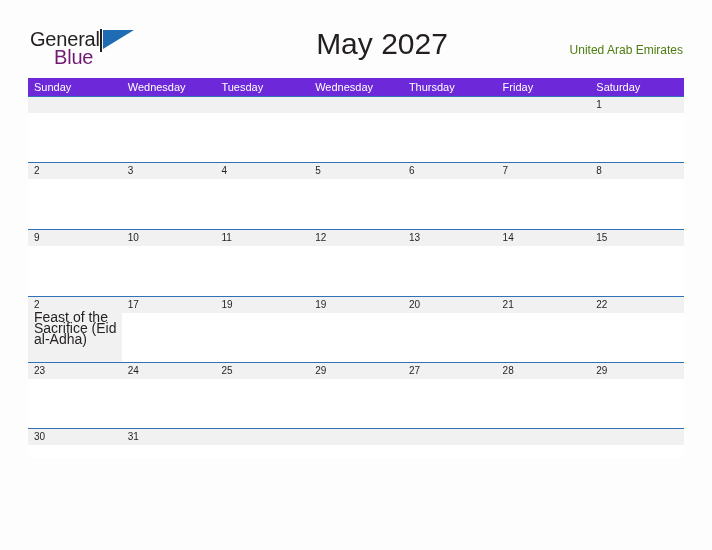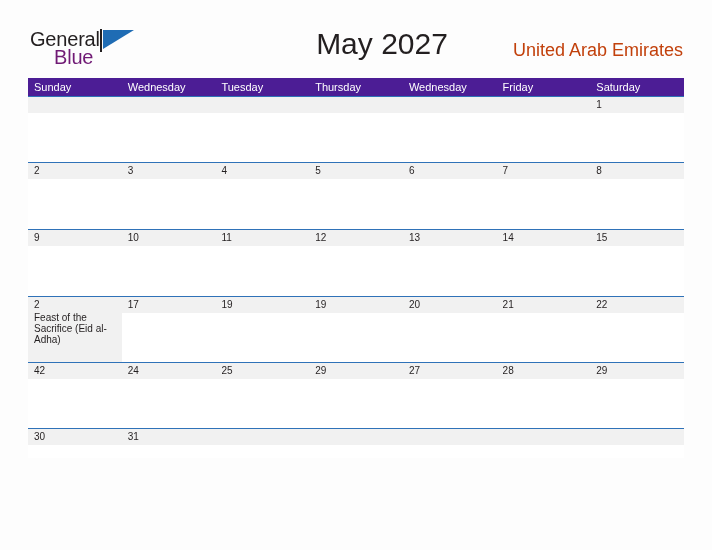--- a/index.html
+++ b/index.html
@@ -87,40 +87,40 @@
     color: #231f20;
     line-height: 36px;
     font-family: "Liberation Sans", sans-serif;
     margin-left: 26px;
   }
 
   .country {
     position: absolute;
     right: 29px;
     top: 41px;
-    font-size: 18px;
-    color: #c2410c;
+    font-size: 12px;
+    color: #4d7c0f;
     line-height: 18px;
     text-align: right;
     font-family: "Liberation Sans", sans-serif;
   }
 
   
   .calendar {
     position: absolute;
     left: 28px;
     top: 78px;
     width: 656px;
   }
 
   .dow-row {
     display: flex;
     width: 656px;
     height: 18px;
-    background: #4c1d95;
+    background: #6d28d9;
   }
   .dow {
     flex: 1 1 0;
     color: #ffffff;
     font-size: 11px;
     line-height: 18px;
     padding-left: 6px;
     box-sizing: border-box;
     font-family: "Liberation Sans", sans-serif;
   }
@@ -165,21 +165,21 @@
     font-size: 10px;
     line-height: 14px;
     color: #231f20;
     font-family: "Liberation Sans", sans-serif;
   }
   .day-event {
     position: absolute;
     left: 6px;
     top: 15px;
     right: 5px;
-    font-size: 10px;
+    font-size: 14px;
     line-height: 11px;
     color: #231f20;
     font-family: "Liberation Sans", sans-serif;
   }
 </style>
 </head>
 <body>
 
 <div class="page">
 
@@ -197,22 +197,22 @@
     <div class="country">United Arab Emirates</div>
 
   </div>
 
   <div class="calendar">
 
     <div class="dow-row">
       <div class="dow">Sunday</div>
       <div class="dow">Wednesday</div>
       <div class="dow">Tuesday</div>
+      <div class="dow">Wednesday</div>
       <div class="dow">Thursday</div>
-      <div class="dow">Wednesday</div>
       <div class="dow">Friday</div>
       <div class="dow">Saturday</div>
     </div>
 
     <div class="week week-1">
       <div class="day">
           <div class="day-band"></div>
           <div class="day-num"></div>
           <div class="day-event"></div>
         </div>
@@ -358,21 +358,21 @@
       <div class="day">
           <div class="day-band"></div>
           <div class="day-num">22</div>
           <div class="day-event"></div>
         </div>
     </div>
 
     <div class="week week-5">
       <div class="day">
           <div class="day-band"></div>
-          <div class="day-num">42</div>
+          <div class="day-num">23</div>
           <div class="day-event"></div>
         </div>
       <div class="day">
           <div class="day-band"></div>
           <div class="day-num">24</div>
           <div class="day-event"></div>
         </div>
       <div class="day">
           <div class="day-band"></div>
           <div class="day-num">25</div>

